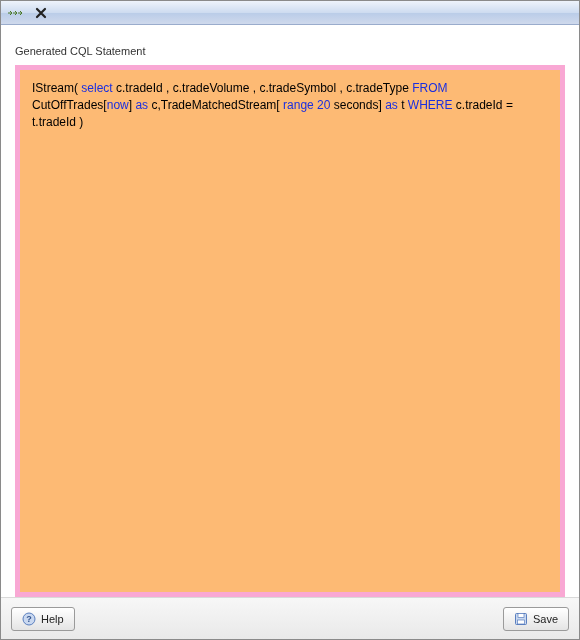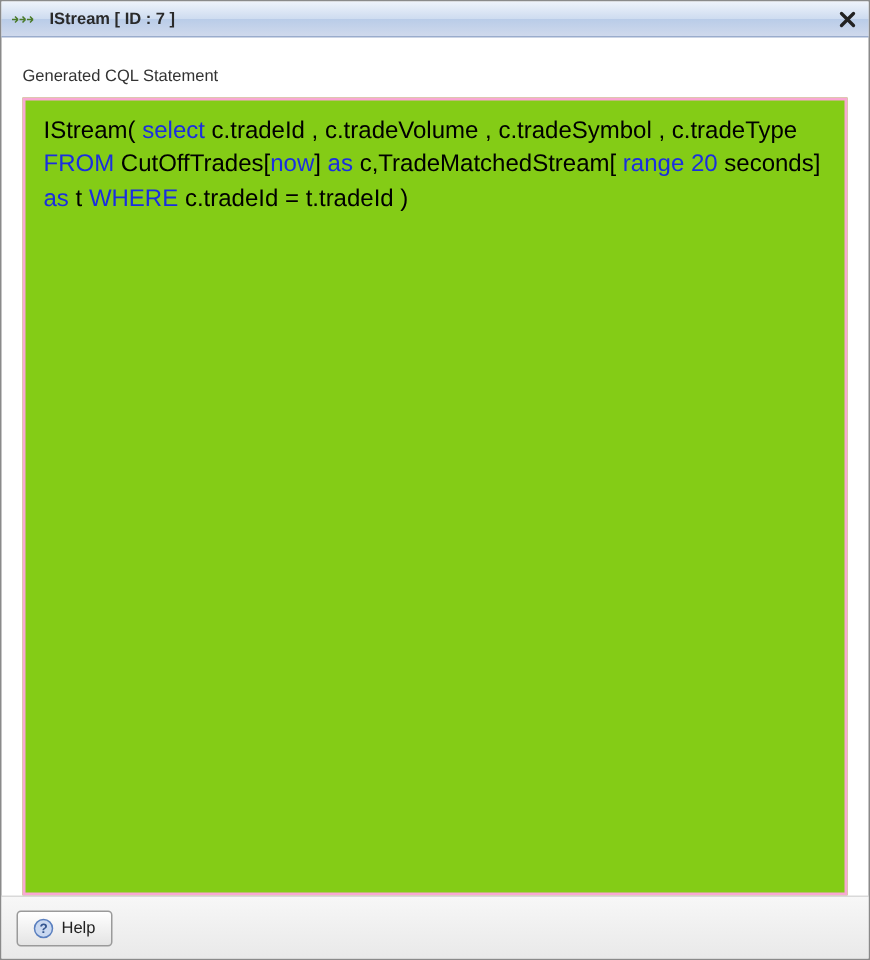--- a/index.html
+++ b/index.html
@@ -46,24 +46,24 @@
     flex: 1;
     padding: 14px 14px 0 14px;
     display: flex; flex-direction: column;
   }
   .section-label {
     color: #333;
     margin: 6px 0 8px 0;
   }
   .cql-box {
     flex: 1;
-    border: 2px solid #f9a8d4;
-    background: #84cc16;
+    border: 5px solid #f9a8d4;
+    background: #fdba74;
     padding: 10px 12px;
-    font-size: 16px;
+    font-size: 12px;
     line-height: 1.4;
     color: #000;
     overflow: auto;
     word-break: break-word;
   }
   .cql-box .kw { color: #1a2ee0; }
   .cql-box .txt { color: #000; }
   .footer {
     height: 42px;
     border-top: 1px solid #d9d9d9;
@@ -96,21 +96,20 @@
   <div class="titlebar">
     <span class="title-icon">
       <svg width="20" height="12" viewBox="0 0 20 12">
         <g fill="none" stroke="#4a7a2a" stroke-width="1">
           <path d="M1 6 L5 6 M5 6 L3 4 M5 6 L3 8"></path>
           <path d="M6 6 L10 6 M10 6 L8 4 M10 6 L8 8"></path>
           <path d="M11 6 L15 6 M15 6 L13 4 M15 6 L13 8"></path>
         </g>
       </svg>
     </span>
-    <span class="title-text">IStream [ ID : 7 ]</span>
     <span class="close">
       <svg width="12" height="12" viewBox="0 0 12 12">
         <path d="M2 2 L10 10 M10 2 L2 10" stroke="#222" stroke-width="2.2" stroke-linecap="round"></path>
       </svg>
     </span>
   </div>
 
   <div class="content">
     <div class="section-label">Generated CQL Statement</div>
     <div class="cql-box" id="cql-box"><span class="txt">IStream( </span><span class="kw">select</span><span class="txt">  c.tradeId , c.tradeVolume , c.tradeSymbol , c.tradeType  </span><span class="kw">FROM</span><span class="txt"> CutOffTrades[</span><span class="kw">now</span><span class="txt">] </span><span class="kw">as</span><span class="txt"> c,TradeMatchedStream[ </span><span class="kw">range</span><span class="txt"> </span><span class="kw">20</span><span class="txt"> seconds] </span><span class="kw">as</span><span class="txt"> t </span><span class="kw">WHERE</span><span class="txt">  c.tradeId  =  t.tradeId )</span></div>
@@ -120,15 +119,25 @@
     <div class="btn">
       <span class="icon">
         <svg width="14" height="14" viewBox="0 0 14 14">
           <circle cx="7" cy="7" r="6" fill="#c9d8f0" stroke="#5a7fbf"></circle>
           <text x="7" y="10" text-anchor="middle" font-size="9" font-family="Arial" fill="#33558f" font-weight="bold">?</text>
         </svg>
       </span>
       <span>Help</span>
     </div>
     <div class="spacer"></div>
+    <div class="btn">
+      <span class="icon">
+        <svg width="14" height="14" viewBox="0 0 14 14">
+          <rect x="1.5" y="1.5" width="11" height="11" rx="1" fill="#c9d8f0" stroke="#5a7fbf"></rect>
+          <rect x="4" y="1.5" width="6" height="4" fill="#fff" stroke="#5a7fbf" stroke-width="0.7"></rect>
+          <rect x="3.5" y="8" width="7" height="4" fill="#fff" stroke="#5a7fbf" stroke-width="0.7"></rect>
+        </svg>
+      </span>
+      <span>Save</span>
+    </div>
   </div>
 
 </div>
 
 </body></html>

